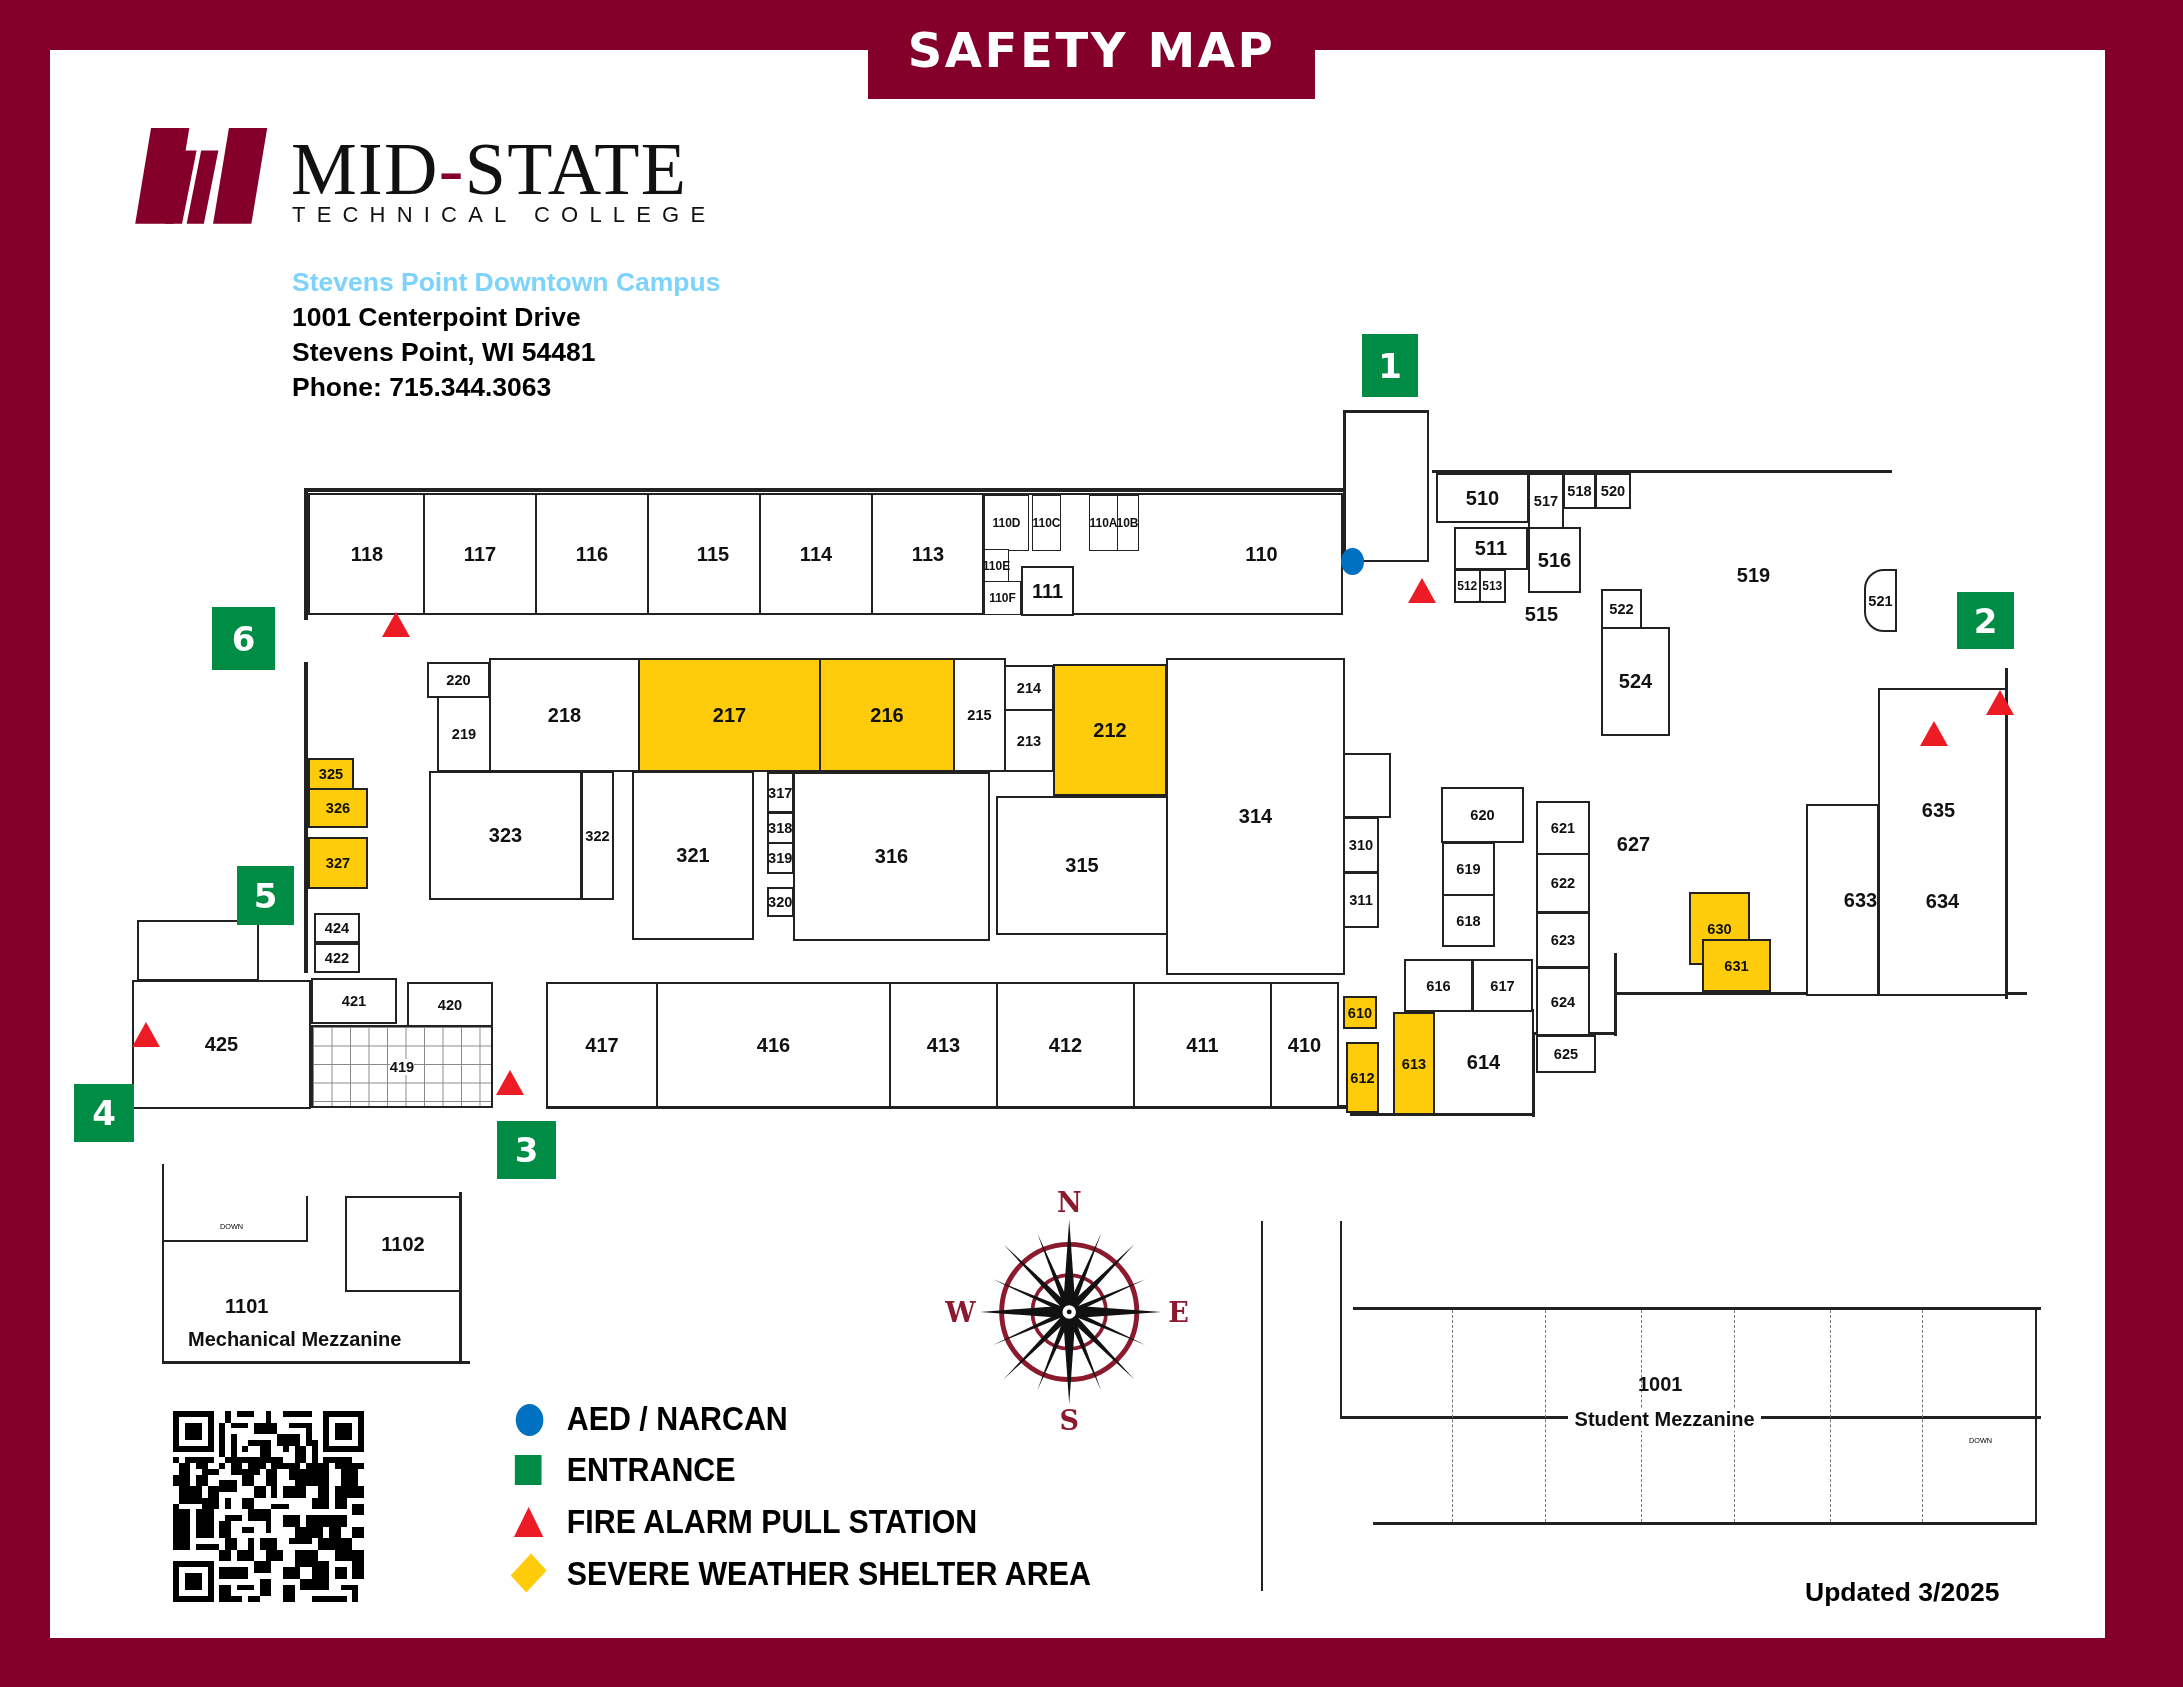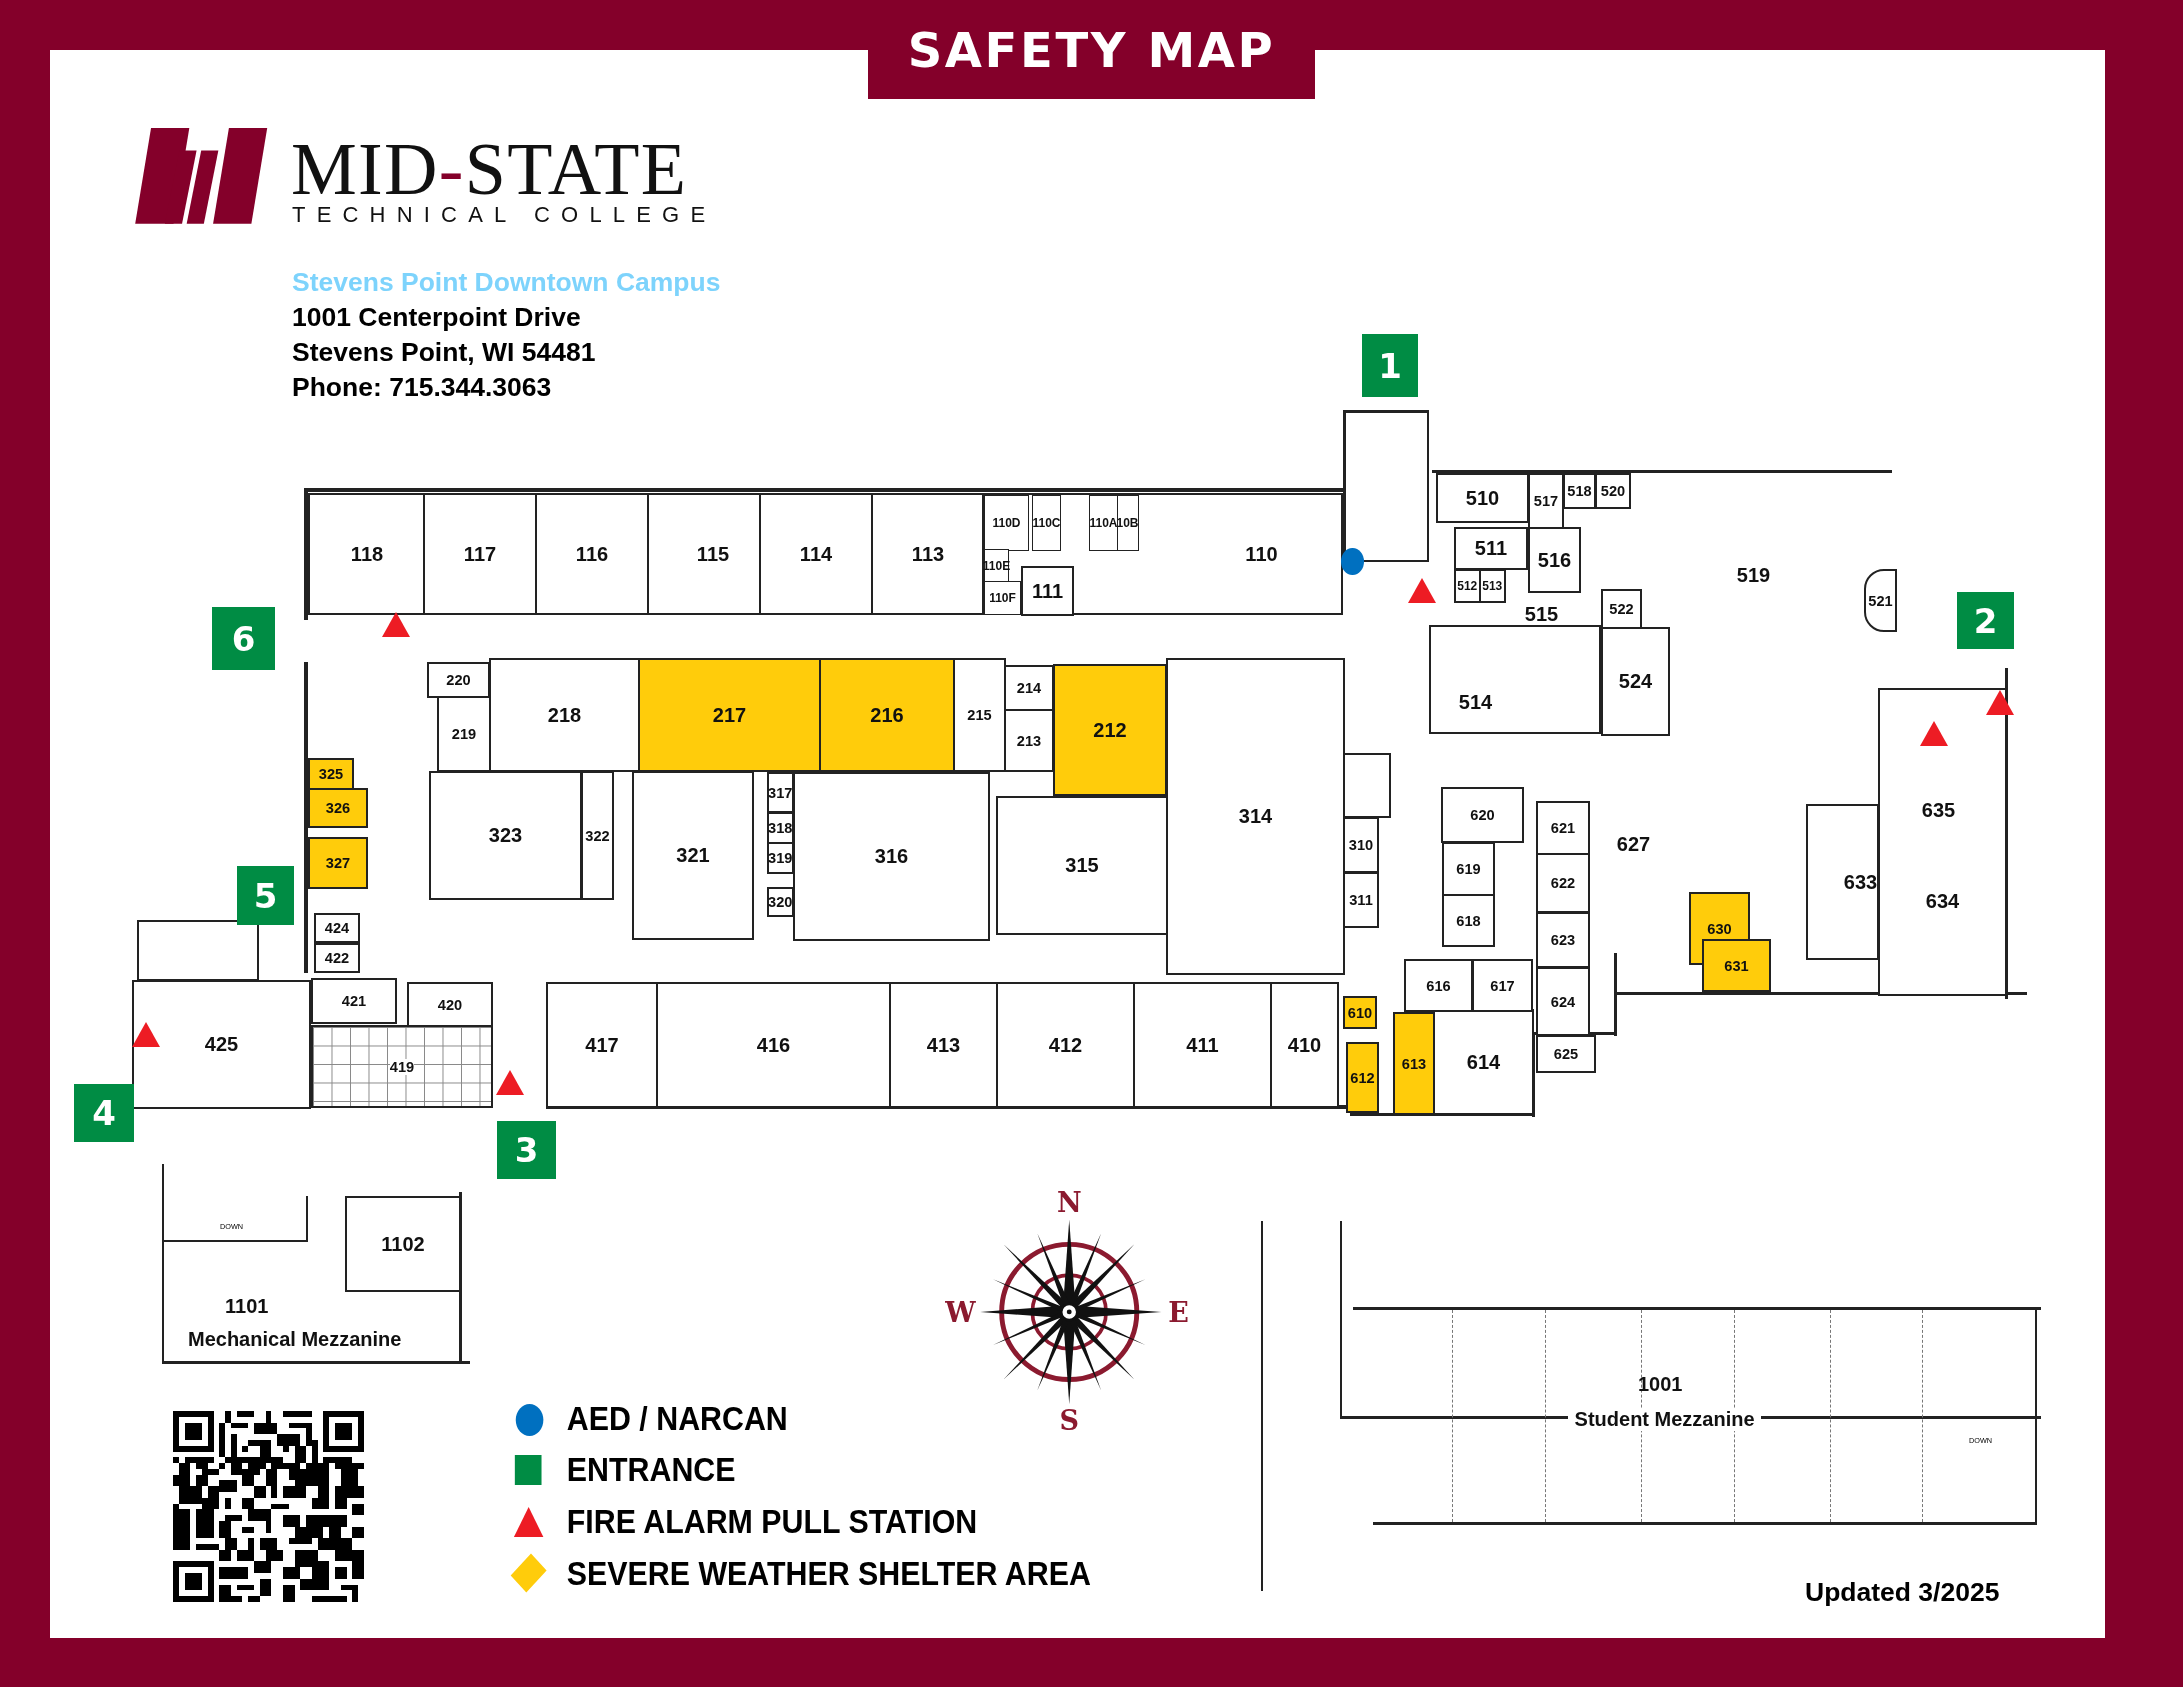--- a/index.html
+++ b/index.html
@@ -263,23 +263,20 @@
     </div>
   <div class="room xs" style="left:1479px;top:569px;width:26.5px;height:34px;">
       <span>513</span>
     </div>
   <div class="room" style="left:1528px;top:527px;width:53px;height:66px;">
       <span>516</span>
     </div>
   <div class="room noborder" style="left:1515px;top:601px;width:53px;height:26.5px;">
       <span>515</span>
     </div>
-  <div class="room" style="left:1429px;top:625px;width:172px;height:109px;">
-      <span style="margin-right:79px;margin-top:46px;">514</span>
-    </div>
   <div class="room sm" style="left:1601px;top:589px;width:41px;height:40px;">
       <span>522</span>
     </div>
   <div class="room" style="left:1601px;top:627px;width:69px;height:109px;">
       <span>524</span>
     </div>
   <div class="room noborder" style="left:1707px;top:549px;width:93px;height:53px;">
       <span>519</span>
     </div>
   <div class="room sm" style="left:1864px;top:569px;width:33px;height:63px;border-radius:20px 0 0 20px;">
@@ -330,21 +327,21 @@
     </div>
   <div class="room noborder" style="left:1594px;top:824px;width:79px;height:40px;">
       <span>627</span>
     </div>
   <div class="room shelter sm" style="left:1689px;top:892px;width:61px;height:73px;">
       <span>630</span>
     </div>
   <div class="room shelter sm" style="left:1702px;top:939px;width:69px;height:53px;">
       <span>631</span>
     </div>
-  <div class="room" style="left:1806px;top:804px;width:73px;height:156px;padding-left:36px;">
+  <div class="room" style="left:1806px;top:804px;width:73px;height:192px;padding-left:36px;">
       <span>633</span>
     </div>
   <div class="room" style="left:1878px;top:688px;width:129px;height:308px;">
       <span style="margin-top:119px;">634</span>
     </div>
   <div class="room noborder" style="left:1899px;top:794px;width:79px;height:33px;">
       <span>635</span>
     </div>
 
   <div class="entrance" style="left:1362px;top:334px;width:56px;height:63px;">

